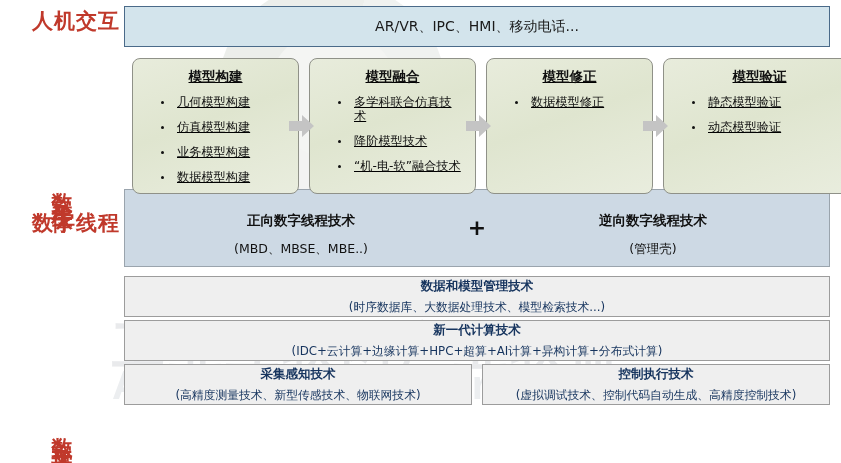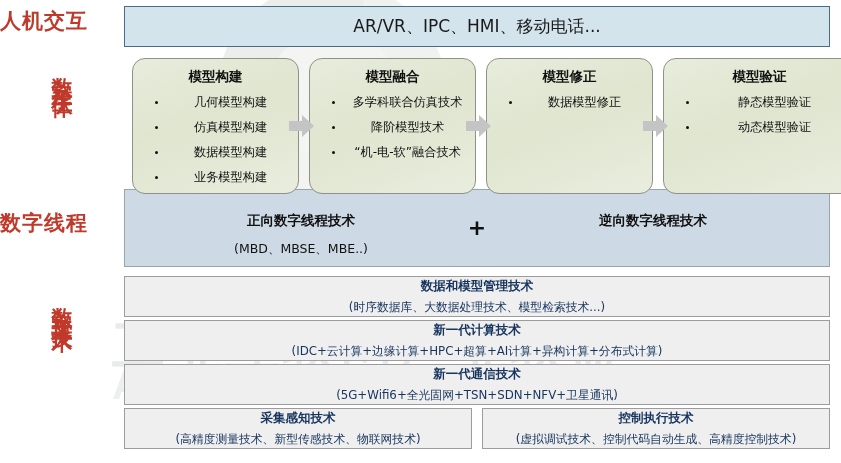--- a/index.html
+++ b/index.html
@@ -39,21 +39,21 @@
   }
   .wm-logo2{
     position:absolute;left:268px;top:28px;width:130px;height:130px;
     border-radius:50%;
     background:#f4f5f3;
   }
 
   
   .rail{position:absolute;left:0;top:0;width:120px;height:463px;z-index:3;}
   .rail-label{
-    position:absolute;width:120px;text-align:left;
+    position:absolute;width:120px;text-align:right;
     color:#c0392b;font-weight:bold;
     font-family:"DejaVu Sans","Liberation Sans",sans-serif;
     line-height:1.06;
   }
   .rail-label.two-col{ font-size:21px; letter-spacing:1px;}
   .rail-label.vertical{
     writing-mode:vertical-rl; text-orientation:upright;
     left:0;right:0;margin:auto;width:26px;
     font-size:21px;letter-spacing:5px;
   }
@@ -64,38 +64,39 @@
 
   
   .content{position:absolute;left:124px;top:0;width:708px;height:463px;z-index:2;}
 
   
   .hmi-bar{
     position:absolute;left:0;top:6px;width:706px;height:41px;
     background:#d3e4ec;border:1.5px solid #4a6a89;
     box-sizing:border-box;
     display:flex;align-items:center;justify-content:center;
-    font-size:17px;color:#1a1a1a;
+    font-size:14px;color:#1a1a1a;
   }
 
   
   .twin-row{position:absolute;left:8px;top:58px;width:698px;height:140px;}
   .twin-box{
     position:absolute;top:0;height:136px;
     background:linear-gradient(160deg,#e8ecdc 0%, #dfe5cf 45%, #e9edde 100%);
-    border:1.2px solid #8f9188;border-radius:13px;
+    border:1.2px solid #8f9188;border-radius:8px;
     box-sizing:border-box;
     padding:9px 6px 0 6px;
     z-index:2;
+    text-decoration:underline;
   }
   .twin-title{
     text-align:center;font-weight:bold;font-size:13.5px;color:#111;
     margin-bottom:9px;
   }
-  .twin-list{margin:2px;padding:0;list-style:none;text-align:center;}
+  .twin-list{margin:8px;padding:0;list-style:none;}
   .twin-list li{
     position:relative;
     font-size:12.2px;color:#111;
     padding-left:30px;margin-bottom:11px;line-height:1.15;
   }
   .twin-list li:before{
     content:"";position:absolute;left:14px;top:6px;
     width:3px;height:3px;background:#111;border-radius:50%;
   }
   .arrow{
@@ -162,31 +163,32 @@
     </div>
 
     <div class="thread-band">
       <div class="thread-half left">
         <div class="thread-title">正向数字线程技术</div>
         <div class="thread-sub">(MBD、MBSE、MBE..)</div>
       </div>
       <div class="thread-plus">+</div>
       <div class="thread-half right">
         <div class="thread-title">逆向数字线程技术</div>
+        <div class="thread-sub">(管理壳)</div>
       </div>
     </div>
 
     <div class="twin-row" id="twin-row">
         <div class="twin-box" style="left: 0px; width: 167px;">
           <div class="twin-title">模型构建</div>
           <ul class="twin-list">
             <li>几何模型构建</li>
             <li>仿真模型构建</li>
+            <li>业务模型构建</li>
             <li>数据模型构建</li>
-            <li>业务模型构建</li>
           </ul>
         </div>
         <div class="arrow" style="left: 157px;">
           <svg width="26" height="24" viewBox="0 0 26 24">
             <path d="M0 7 L13 7 L13 1 L25 12 L13 23 L13 17 L0 17 Z" fill="#c4c4c4"></path>
           </svg>
         </div>
         <div class="twin-box" style="left: 177px; width: 167px;">
           <div class="twin-title">模型融合</div>
           <ul class="twin-list">
@@ -227,26 +229,20 @@
             <div class="sup-sub">(时序数据库、大数据处理技术、模型检索技术...)</div>
           </div>
         </div>
         <div class="sup-row">
           <div class="sup-box full">
             <div class="sup-title">新一代计算技术</div>
             <div class="sup-sub">(IDC+云计算+边缘计算+HPC+超算+AI计算+异构计算+分布式计算)</div>
           </div>
         </div>
         <div class="sup-row">
-          <div class="sup-box full">
-            <div class="sup-title">新一代通信技术</div>
-            <div class="sup-sub">(5G+Wifi6+全光固网+TSN+SDN+NFV+卫星通讯)</div>
-          </div>
-        </div>
-        <div class="sup-row">
           <div class="sup-box half-l">
             <div class="sup-title">采集感知技术</div>
             <div class="sup-sub">(高精度测量技术、新型传感技术、物联网技术)</div>
           </div>
           <div class="sup-box half-r">
             <div class="sup-title">控制执行技术</div>
             <div class="sup-sub">(虚拟调试技术、控制代码自动生成、高精度控制技术)</div>
           </div>
         </div>
       </div>

